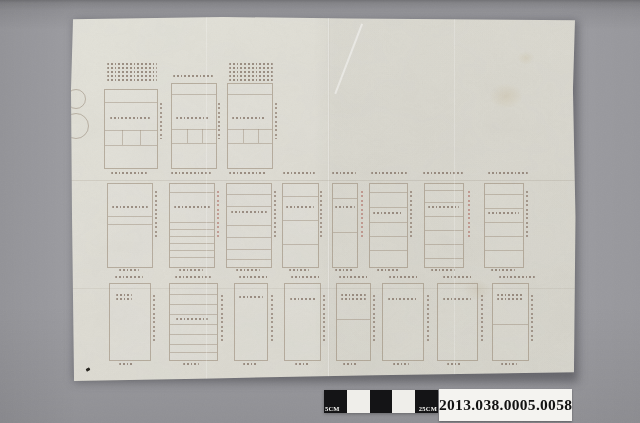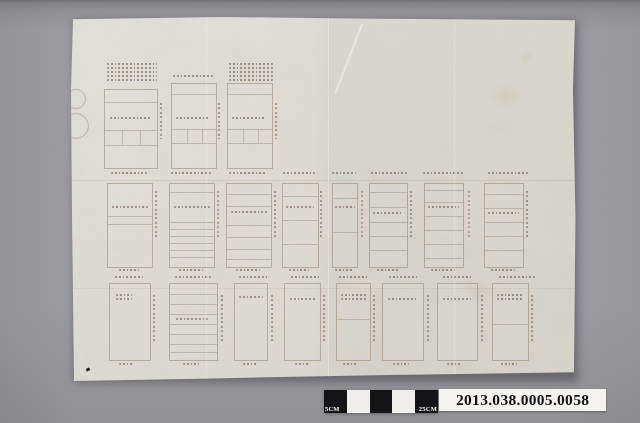--- a/index.html
+++ b/index.html
@@ -48,22 +48,22 @@
     transform:rotate(-69deg);transform-origin:left center;}
   .scalebar{position:absolute;left:324px;top:390px;width:114px;height:23px;display:flex;
     box-shadow:0 1px 3px rgba(0,0,0,.3);}
   .seg{flex:1;position:relative;}
   .seg.black{background:#141416;}
   .seg.white{background:#efeeea;}
   .bar-label{position:absolute;bottom:1px;font-family:"Liberation Serif",serif;font-weight:700;
     font-size:6.5px;color:#f5f5f2;letter-spacing:.2px;}
   .bar-label.left{left:1px;}
   .bar-label.right{right:1px;}
-  .accession{position:absolute;left:439px;top:389px;height:22px;background:#f4f3f0;
-    display:flex;align-items:center;padding:0 17px;box-shadow:0 1px 2px rgba(0,0,0,.35);}
+  .accession{position:absolute;left:439px;top:389px;height:32px;background:#f4f3f0;
+    display:flex;align-items:center;padding:0 0;box-shadow:0 1px 2px rgba(0,0,0,.35);}
   .accession span{font-family:"Liberation Serif",serif;font-weight:700;font-size:15.5px;
     color:#121212;letter-spacing:.3px;white-space:nowrap;}
 </style>
 </head>
 <body>
 
 <div class="photo">
 
   <div class="sheet-shadow"></div>
 

